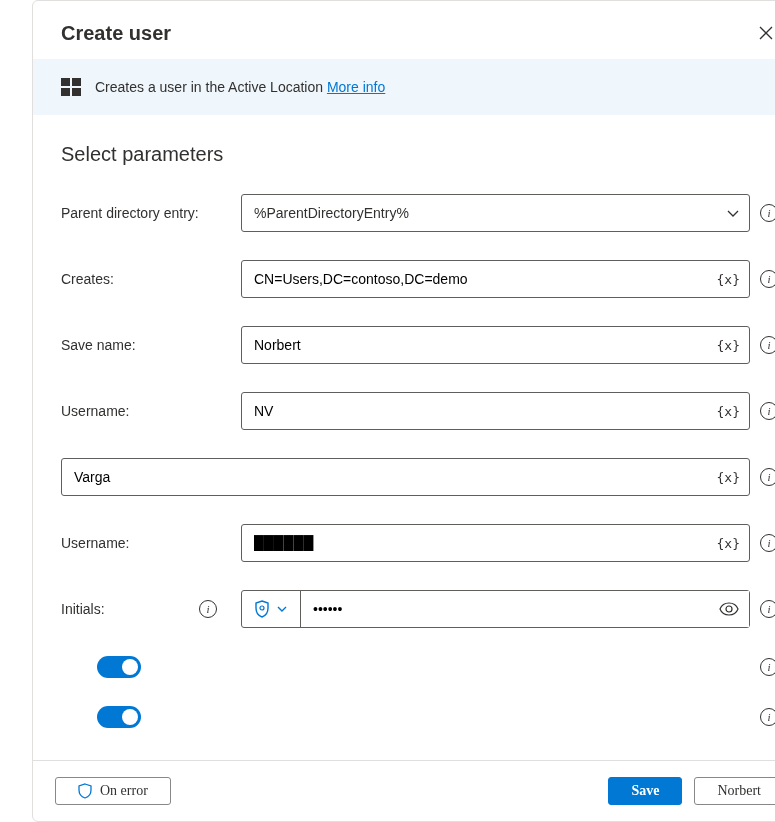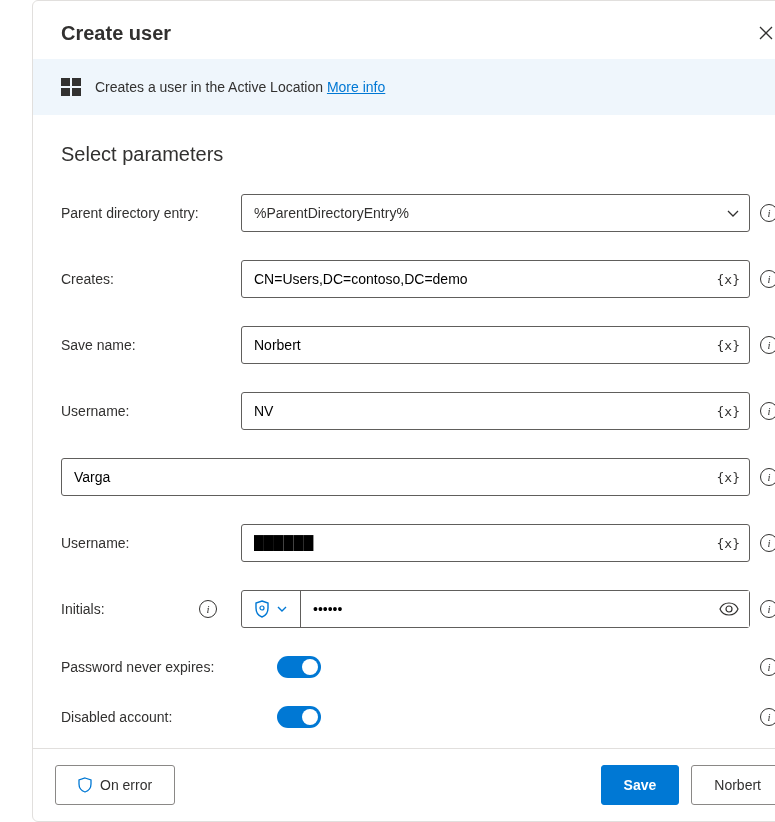--- a/index.html
+++ b/index.html
@@ -214,25 +214,25 @@
       justify-content: space-between;
     }
     .footer {
       border-top: 1px solid #e1dfdd;
       padding: 16px 22px;
       display: flex;
       justify-content: space-between;
       align-items: center;
     }
     .btn {
-      height: 40px;
+      height: 28px;
       padding: 0 22px;
       border-radius: 3px;
       font-size: 14px;
-      font-family: Liberation Sans, sans-serif;
+      font-family: Liberation Serif, serif;
       cursor: pointer;
       display: flex;
       align-items: center;
       gap: 8px;
     }
     .btn-default {
       background: #fff;
       border: 1px solid #8a8886;
       color: #323130;
     }
@@ -366,29 +366,27 @@
                 <path d="M1 7 C3 2 7 1 10 1 C13 1 17 2 19 7 C17 12 13 13 10 13 C7 13 3 12 1 7 Z" fill="none" stroke="#323130" stroke-width="1.2"></path>
                 <circle cx="10" cy="7" r="3" fill="none" stroke="#323130" stroke-width="1.2"></circle>
               </svg>
           </div>
         </div>
         <div class="info-icon">i</div>
       </div>
     </div>
 
     <div class="row toggle-row">
-      <div class="label">Password never expires:</div>
       <div class="control-area">
         <div class="toggle"></div>
         <div class="info-icon">i</div>
       </div>
     </div>
 
     <div class="row toggle-row">
-      <div class="label">Disabled account:</div>
       <div class="control-area">
         <div class="toggle"></div>
         <div class="info-icon">i</div>
       </div>
     </div>
 
   </div>
 
   <div class="footer">
     <button class="btn btn-default">

